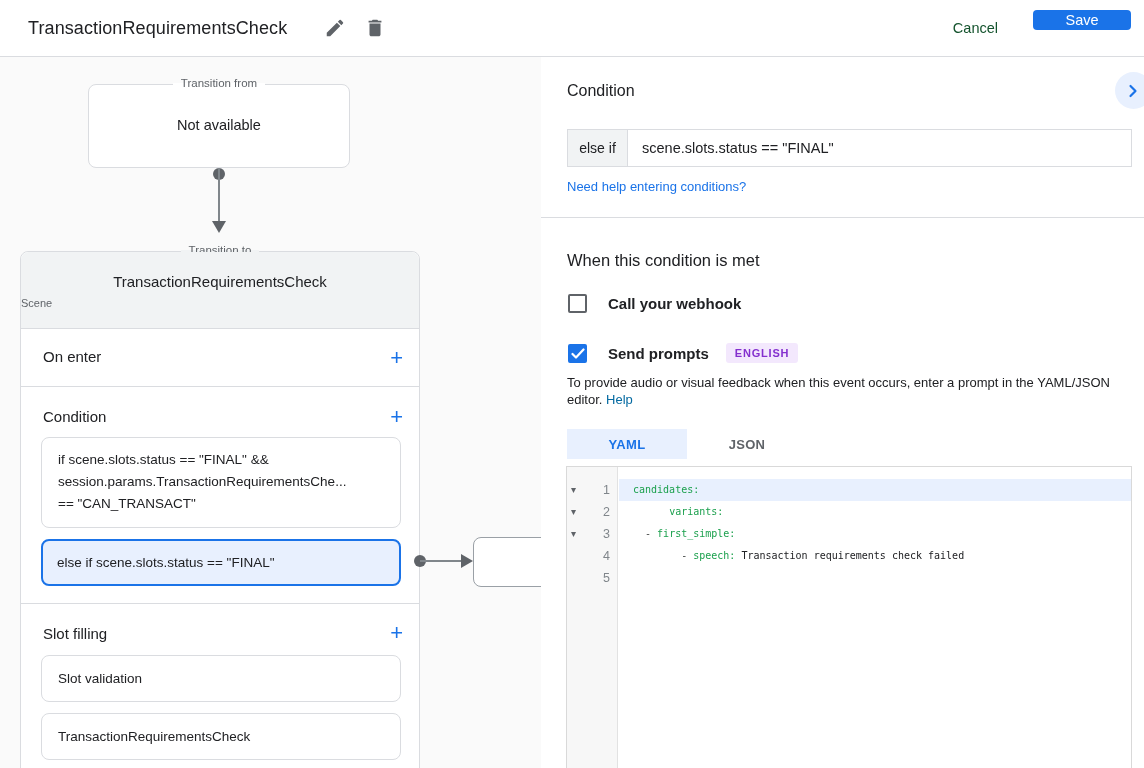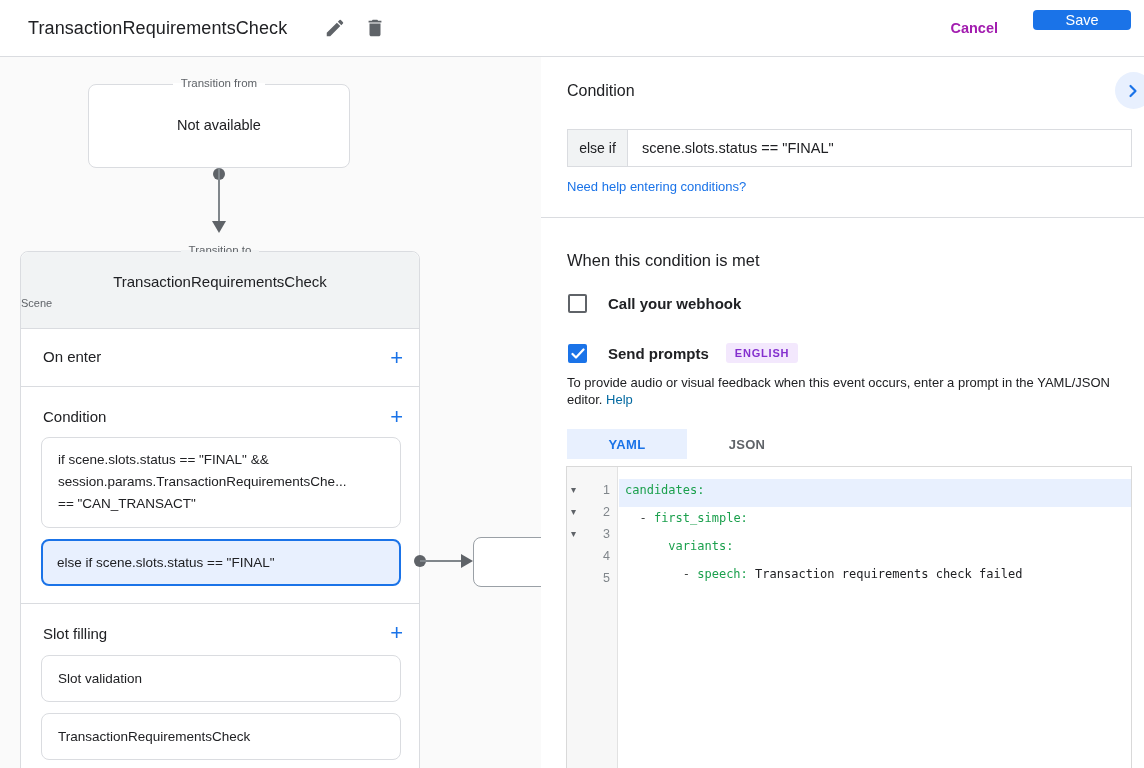--- a/index.html
+++ b/index.html
@@ -11,21 +11,21 @@
   .header { position:absolute; left:0; top:0; width:1144px; height:57px; background:#fff;
             border-bottom:1px solid #dadce0; z-index:30; }
   .header-title { position:absolute; left:28px; top:0; height:56px; line-height:56px;
                   font-size:18px; letter-spacing:.1px; color:#202124; }
   .icon-btn { position:absolute; top:16px; width:26px; height:26px; border:none; background:transparent;
               cursor:pointer; color:#5f6368; }
   .icon-btn svg { width:22px; height:22px; fill:#5f6368; }
   .edit-btn { left:322px; }
   .delete-btn { left:362px; }
   .cancel-link { position:absolute; right:146px; top:0; height:56px; line-height:56px;
-                 font-size:14.5px; font-weight:700; color:#a21caf; cursor:pointer; }
+                 font-size:14.5px; font-weight:400; color:#14532d; cursor:pointer; }
   .save-btn { position:absolute; right:13px; top:10px; width:98px; height:20px; background:#1a73e8;
               color:#fff; font-size:14.5px; font-weight:500; border:none; border-radius:4px;
               font-family:"Liberation Sans",sans-serif; cursor:pointer; }
 
   
   .canvas { position:absolute; left:0; top:57px; width:541px; height:711px; background:#fafafa; overflow:hidden; }
   .flow-box { position:absolute; background:#fff; border:1px solid #dadce0; border-radius:8px; }
   .legend { position:absolute; top:-8px; left:0; right:0; text-align:center; font-size:11.5px; color:#5f6368; pointer-events:none; }
   .legend span { padding:0 8px; }
   .tfrom { left:88px; top:27px; width:262px; height:84px; }
@@ -115,22 +115,22 @@
 
   .editor { position:absolute; left:25px; top:409px; width:566px; height:302px; background:#fff;
             border:1px solid #d9d9d9; border-bottom:none; overflow:hidden; }
   .gutter { position:absolute; left:0; top:0; bottom:0; width:51px; background:#f7f7f7; border-right:1px solid #e2e2e2; }
   .gutter-lines { padding-top:12px; }
   .gut-line { height:22px; position:relative; }
   .fold { position:absolute; left:4px; top:0; width:14px; font-size:10px; color:#5f6368; cursor:pointer; line-height:22px; }
   .num { position:absolute; right:7px; top:0; font-size:12.5px; color:#80868b; line-height:22px; }
   .code-area { position:absolute; left:52px; top:0; right:0; bottom:0; }
   .code-lines { padding-top:12px; }
-  .code-line { height:28px; line-height:22px; white-space:pre; padding-left:6px;
-               font-family:"DejaVu Sans Mono", monospace; font-size:12px; color:#202124; cursor:text; }
+  .code-line { height:22px; line-height:22px; white-space:pre; padding-left:14px;
+               font-family:"DejaVu Sans Mono", monospace; font-size:10px; color:#202124; cursor:text; }
   .code-line.active { background:#e8f0fe; }
   .tok-key { color:#1ba04d; }
   .tok-meta { color:#444746; }
   .tok-plain { color:#202124; }
 </style>
 </head>
 <body>
 
 <div id="app">
 
@@ -272,22 +272,22 @@
             </div>
             <div class="gut-line">
               <span class="fold"></span>
               <span class="num">5</span>
             </div>
           </div>
       </div>
       <div class="code-area">
         <div class="code-lines">
             <div class="code-line active"><span class="tok-key">candidates:</span></div>
+            <div class="code-line"><span class="tok-plain">      </span><span class="tok-key">variants:</span></div>
             <div class="code-line"><span class="tok-plain">  </span><span class="tok-meta">- </span><span class="tok-key">first_simple:</span></div>
-            <div class="code-line"><span class="tok-plain">      </span><span class="tok-key">variants:</span></div>
             <div class="code-line"><span class="tok-plain">        </span><span class="tok-meta">- </span><span class="tok-key">speech:</span><span class="tok-plain"> Transaction requirements check failed</span></div>
             <div class="code-line"></div>
           </div>
       </div>
     </div>
   </div>
 
 </div>
 
 </body></html>

